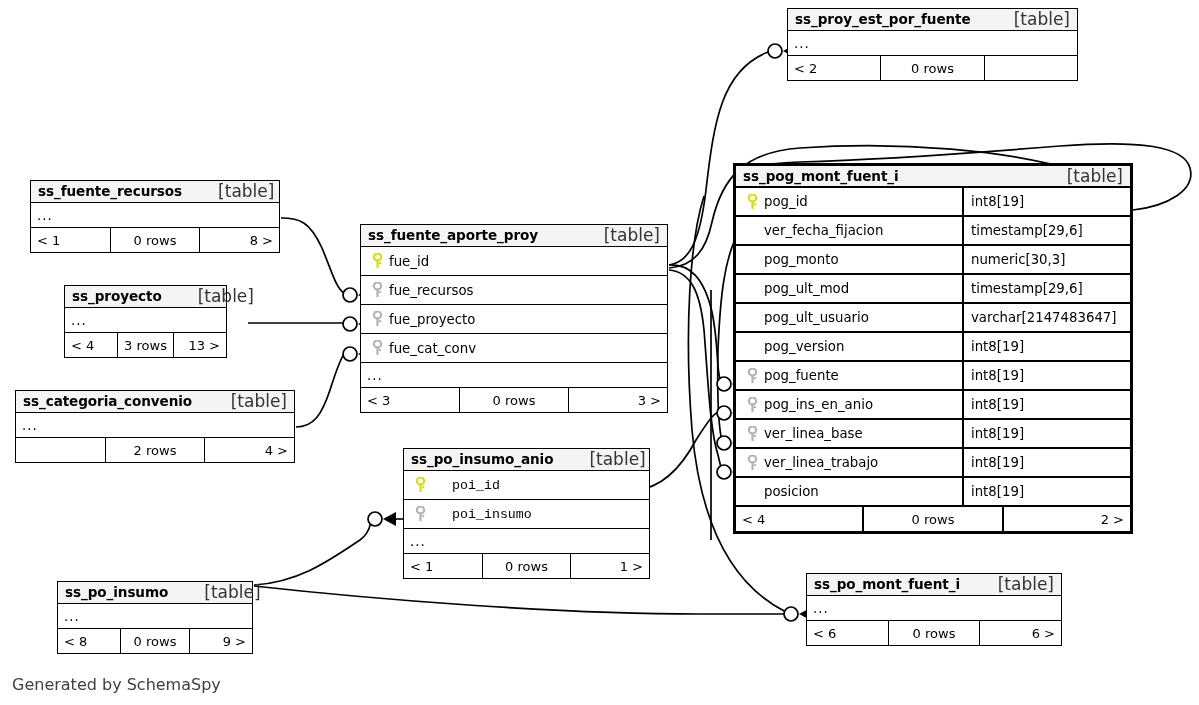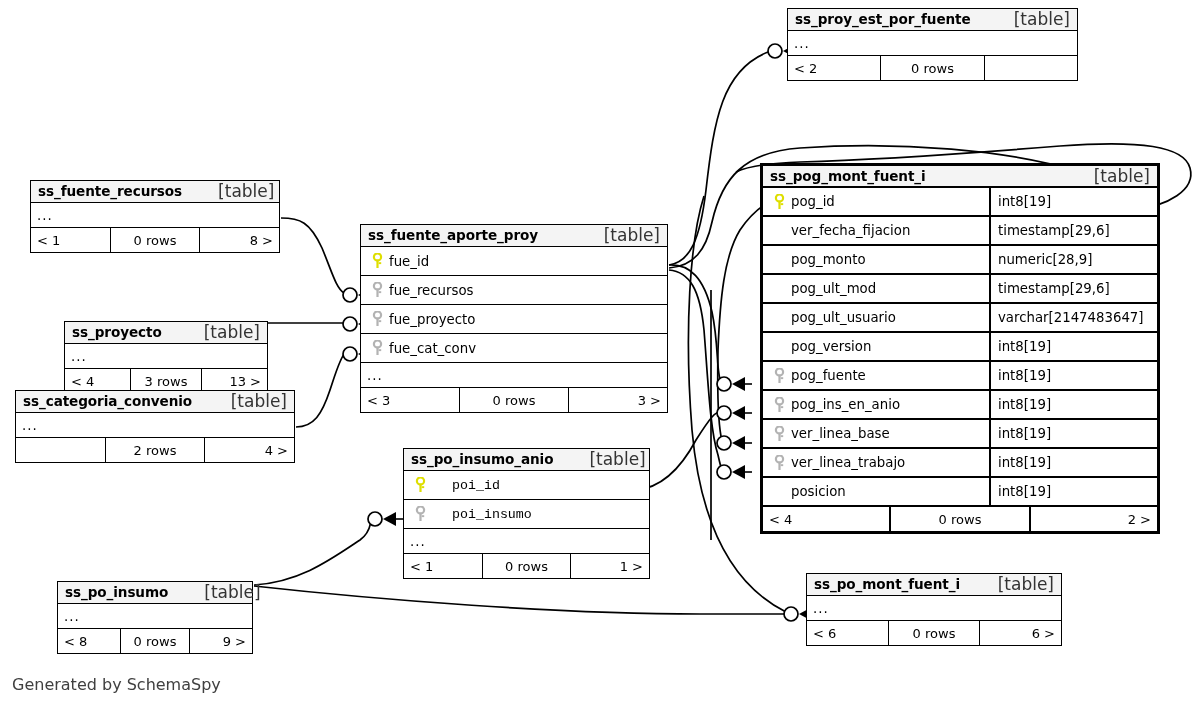--- a/index.html
+++ b/index.html
@@ -30,21 +30,20 @@
     box-sizing: border-box;
     border: 1.6px solid #000;
     background: #ffffff;
     font-size: 13.3px;
     color: #000;
     z-index: 5;
   }
   .table-box.focus {
     border-width: 3px;
     z-index: 6;
-    margin-left: 27px;
   }
   .tb-title {
     display: flex;
     align-items: center;
     justify-content: space-between;
     background: #f4f4f4;
     border-bottom: 1.6px solid #000;
     padding: 3px 7px 4px 7px;
     height: 22px;
     box-sizing: border-box;
@@ -257,21 +256,21 @@
           <span class="tb-name">ss_fuente_recursos</span>
           <span class="tb-tag">[table]</span>
         </div>
         <div class="tb-ellipsis">...</div>
         <div class="tb-footer">
           <span class="ft-cell ft-left">&lt; 1</span>
           <span class="ft-cell ft-mid">0 rows</span>
           <span class="ft-cell ft-right">8 &gt;</span>
         </div>
       </div>
-      <div class="table-box" style="left: 64px; top: 285px; width: 204px; margin-top: 36px;">
+      <div class="table-box" style="left: 64px; top: 285px; width: 163px;">
         <div class="tb-title">
           <span class="tb-name">ss_proyecto</span>
           <span class="tb-tag">[table]</span>
         </div>
         <div class="tb-ellipsis">...</div>
         <div class="tb-footer">
           <span class="ft-cell ft-left">&lt; 4</span>
           <span class="ft-cell ft-mid">3 rows</span>
           <span class="ft-cell ft-right">13 &gt;</span>
         </div>
@@ -431,21 +430,21 @@
             <span class="keyslot"></span>
             <span class="col-label">ver_fecha_fijacion</span>
           </span>
           <span class="col-type" style="width:168px">timestamp[29,6]</span>
         </div>
         <div class="tb-col">
           <span class="col-name">
             <span class="keyslot"></span>
             <span class="col-label">pog_monto</span>
           </span>
-          <span class="col-type" style="width:168px">numeric[28,9]</span>
+          <span class="col-type" style="width:168px">numeric[30,3]</span>
         </div>
         <div class="tb-col">
           <span class="col-name">
             <span class="keyslot"></span>
             <span class="col-label">pog_ult_mod</span>
           </span>
           <span class="col-type" style="width:168px">timestamp[29,6]</span>
         </div>
         <div class="tb-col">
           <span class="col-name">

